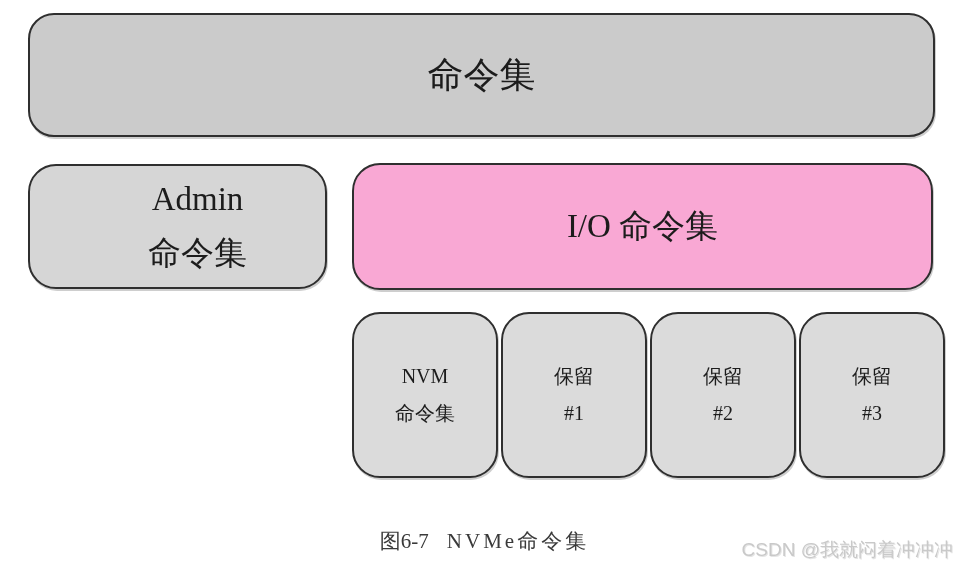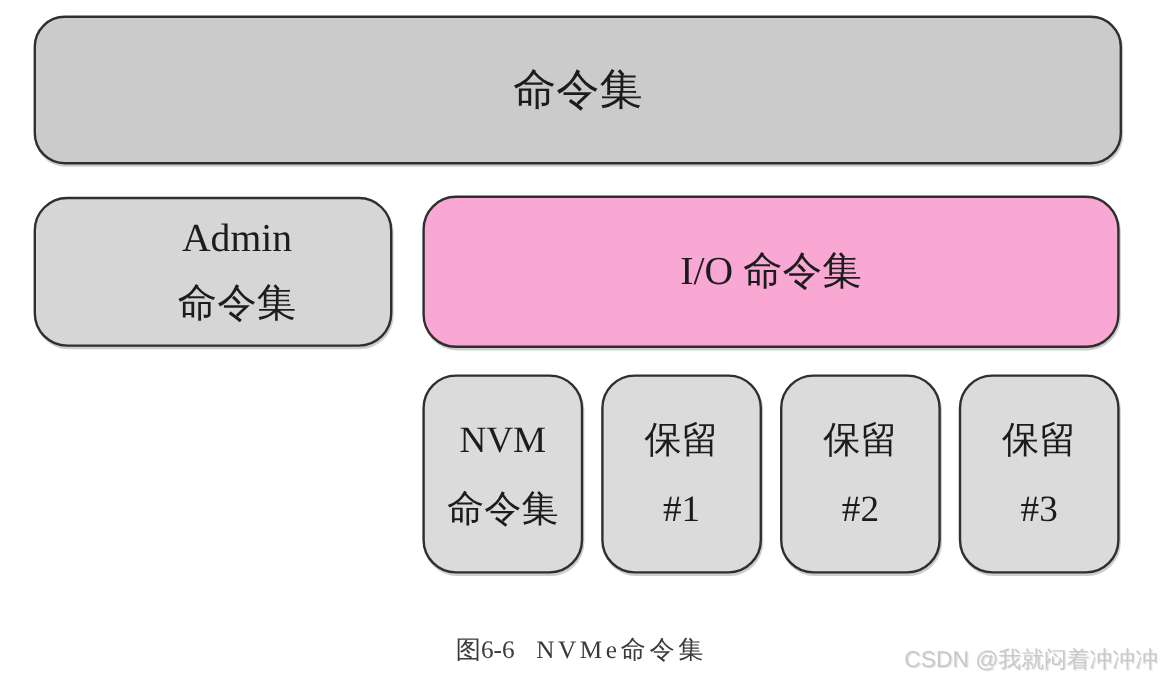--- a/index.html
+++ b/index.html
@@ -42,42 +42,42 @@
     line-height: 1.62;
     padding-left: 40px;
   }
   .box-io {
     left: 352px; top: 163px; width: 581px; height: 127px;
     border-radius: 28px;
     background: #f9a8d4;
     font-size: 33px;
   }
   .box-sub {
-    top: 312px; width: 134px; height: 166px;
+    top: 312px; width: 146px; height: 166px;
     border-radius: 28px;
     background: #dbdbdb;
-    font-size: 31px;
+    font-size: 20px;
     line-height: 1.85;
   }
   .box-sub.s0 { left: 352px; }
   .box-sub.s1 { left: 501px; }
   .box-sub.s2 { left: 650px; }
   .box-sub.s3 { left: 799px; }
   .caption {
     position: absolute;
     left: 0; top: 527px; width: 969px;
     text-align: center;
     font-size: 21px;
     color: #3a3a3a;
   }
   .caption .prefix { margin-right: 18px; }
   .caption .title { letter-spacing: 3px; }
   .watermark {
     position: absolute;
-    right: 4px; top: 537px;
+    right: 16px; top: 537px;
     font-family: "Liberation Sans", "DejaVu Sans", sans-serif;
     font-size: 19px;
     color: #c9c9c9;
     text-shadow: 1px 1px 0 rgba(180,180,180,0.35);
     white-space: nowrap;
   }
   .line { display: block; }
 </style>
 </head>
 <body>
@@ -111,18 +111,18 @@
     <span class="line">保留</span>
     <span class="line">#2</span>
   </div>
 
   <div class="box box-sub s3">
     <span class="line">保留</span>
     <span class="line">#3</span>
   </div>
 
   <div class="caption">
-    <span class="prefix">图6-6</span><span class="title">NVMe命令集</span>
+    <span class="prefix">图6-7</span><span class="title">NVMe命令集</span>
   </div>
 
   <div class="watermark">CSDN @我就闷着冲冲冲</div>
 
 </div>
 
 </body></html>

